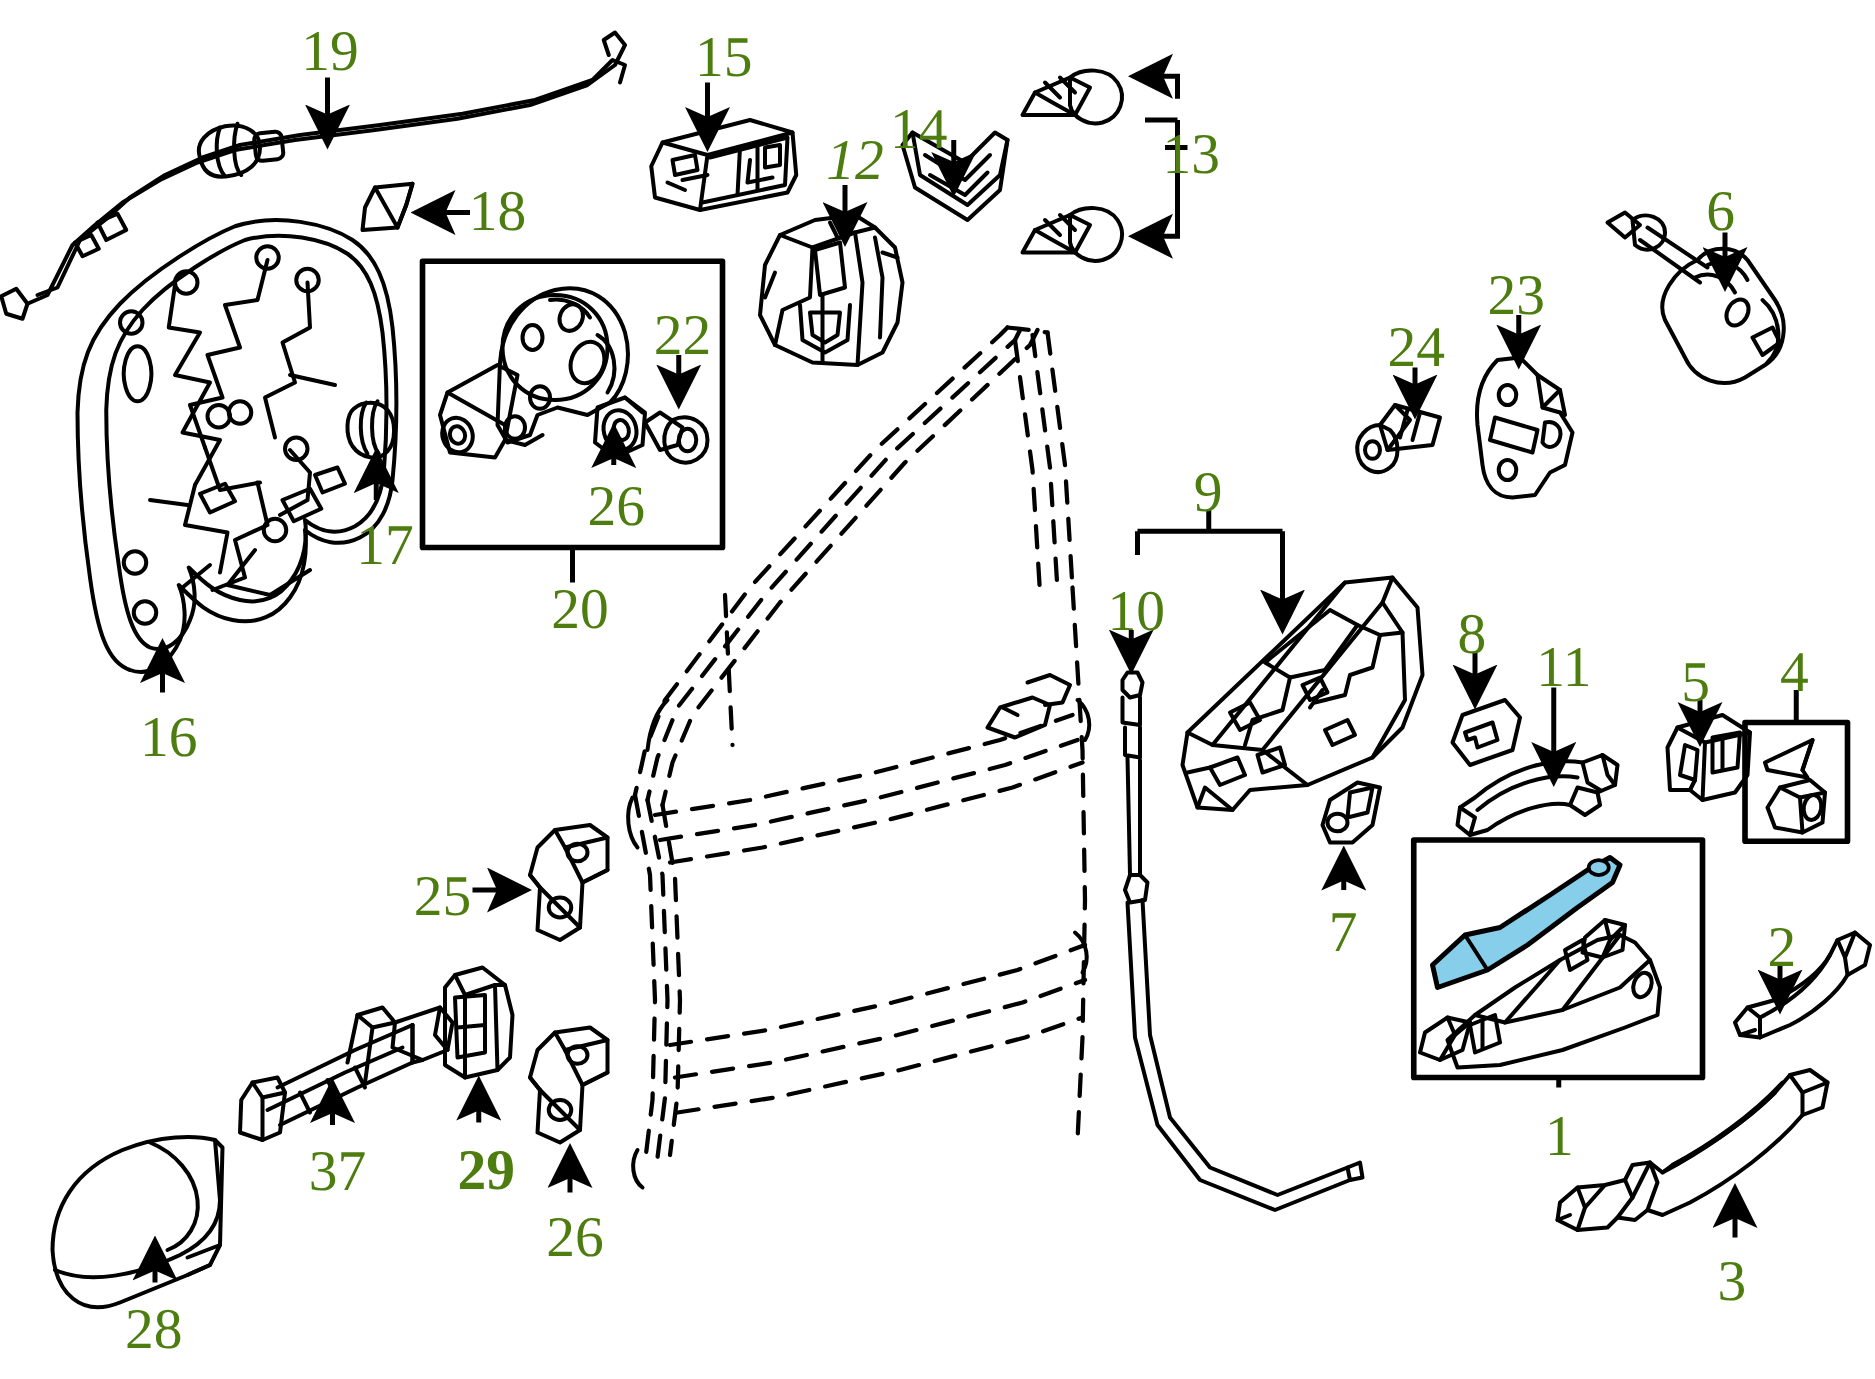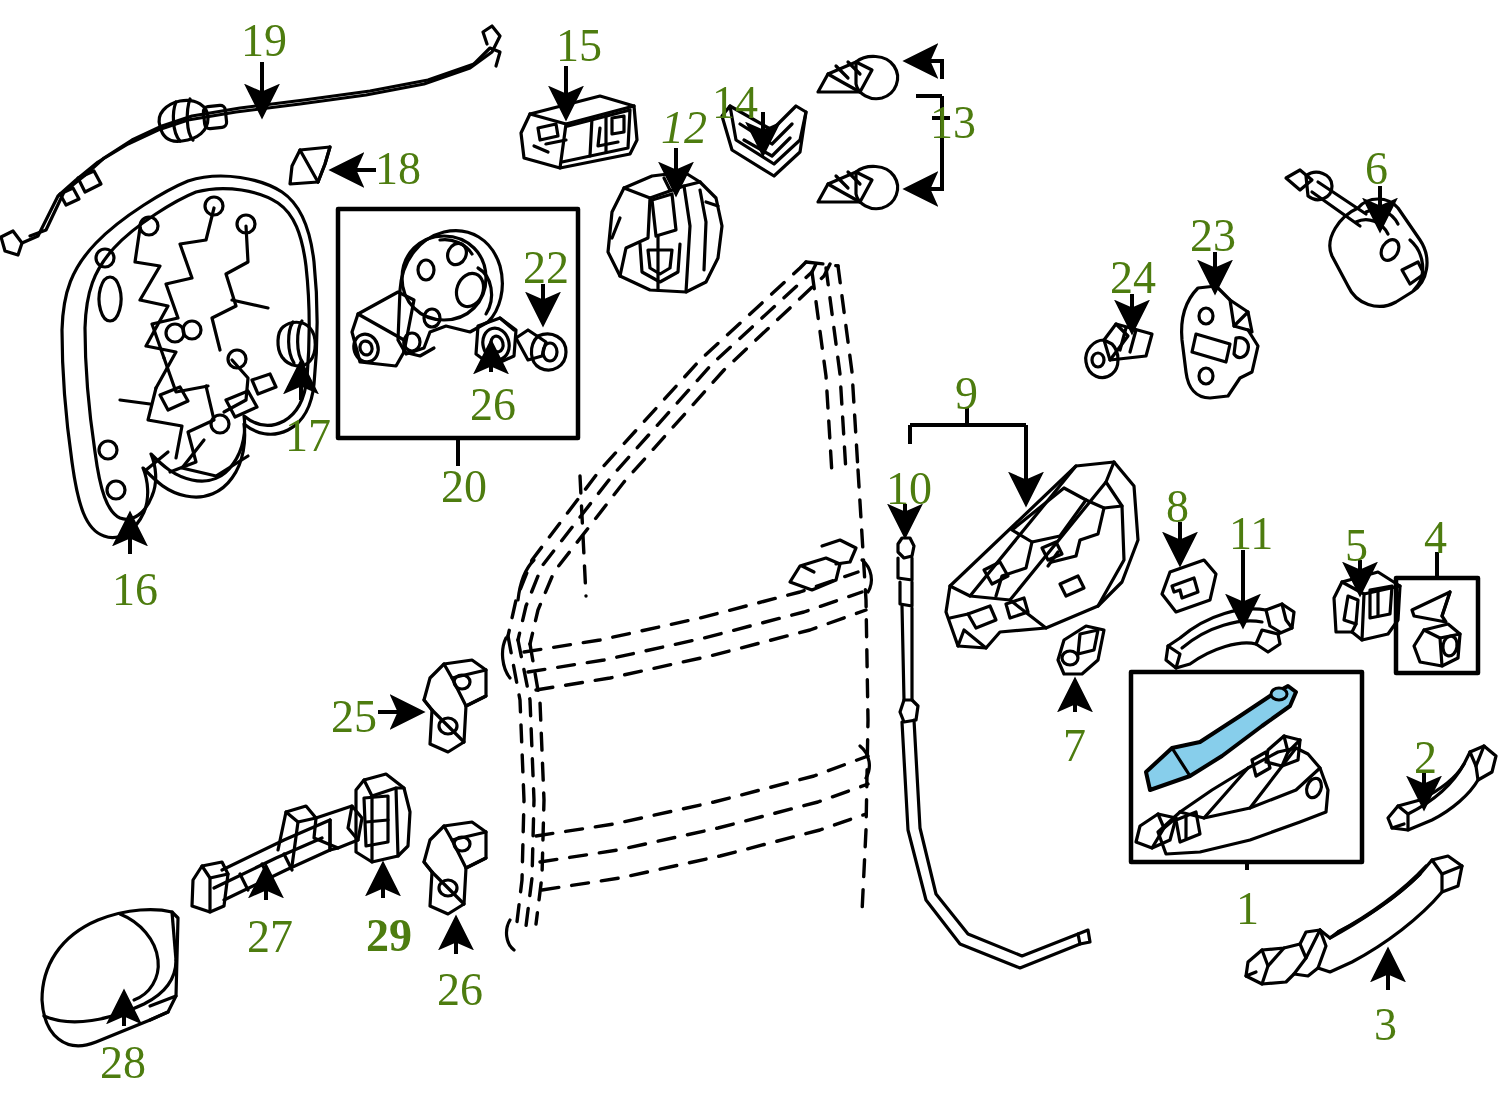--- a/index.html
+++ b/index.html
@@ -522,17 +522,17 @@
 <div class="callout" style="left:285px;top:413px;">17</div>
 <div class="callout" style="left:375px;top:146px;">18</div>
 <div class="callout" style="left:241px;top:18px;">19</div>
 <div class="callout" style="left:441px;top:464px;text-align:right;">20</div>
 <div class="callout" style="left:470px;top:382px;">26</div>
 <div class="callout" style="left:523px;top:245px;">22</div>
 <div class="callout" style="left:1190px;top:213px;">23</div>
 <div class="callout" style="left:1110px;top:255px;">24</div>
 <div class="callout" style="left:331px;top:694px;">25</div>
 <div class="callout" style="left:437px;top:967px;">26</div>
-<div class="callout" style="left:247px;top:914px;">27</div>
+<div class="callout" style="left:247px;top:914px;">37</div>
 <div class="callout" style="left:100px;top:1040px;">28</div>
 <div class="callout" style="left:366px;top:913px;font-weight:bold;">29</div>
 
 </div>
 
 </body></html>

